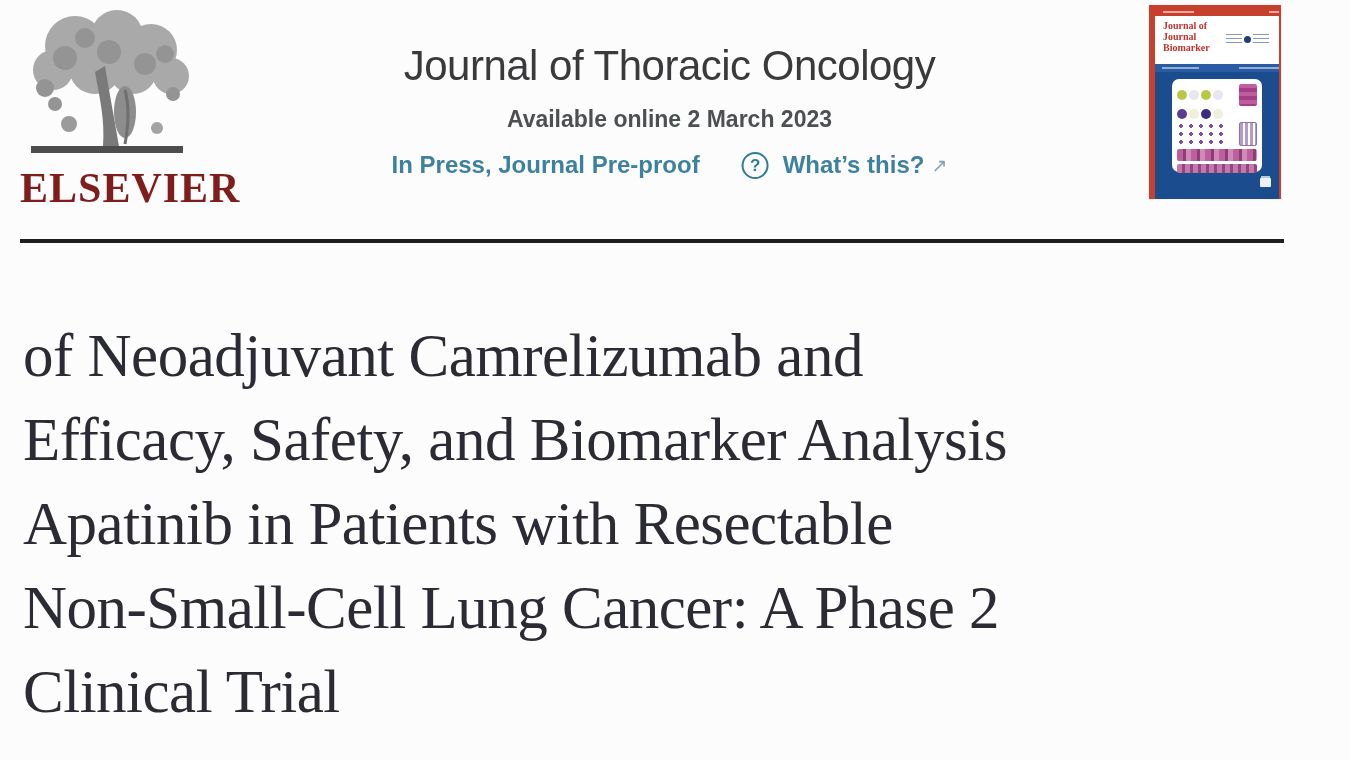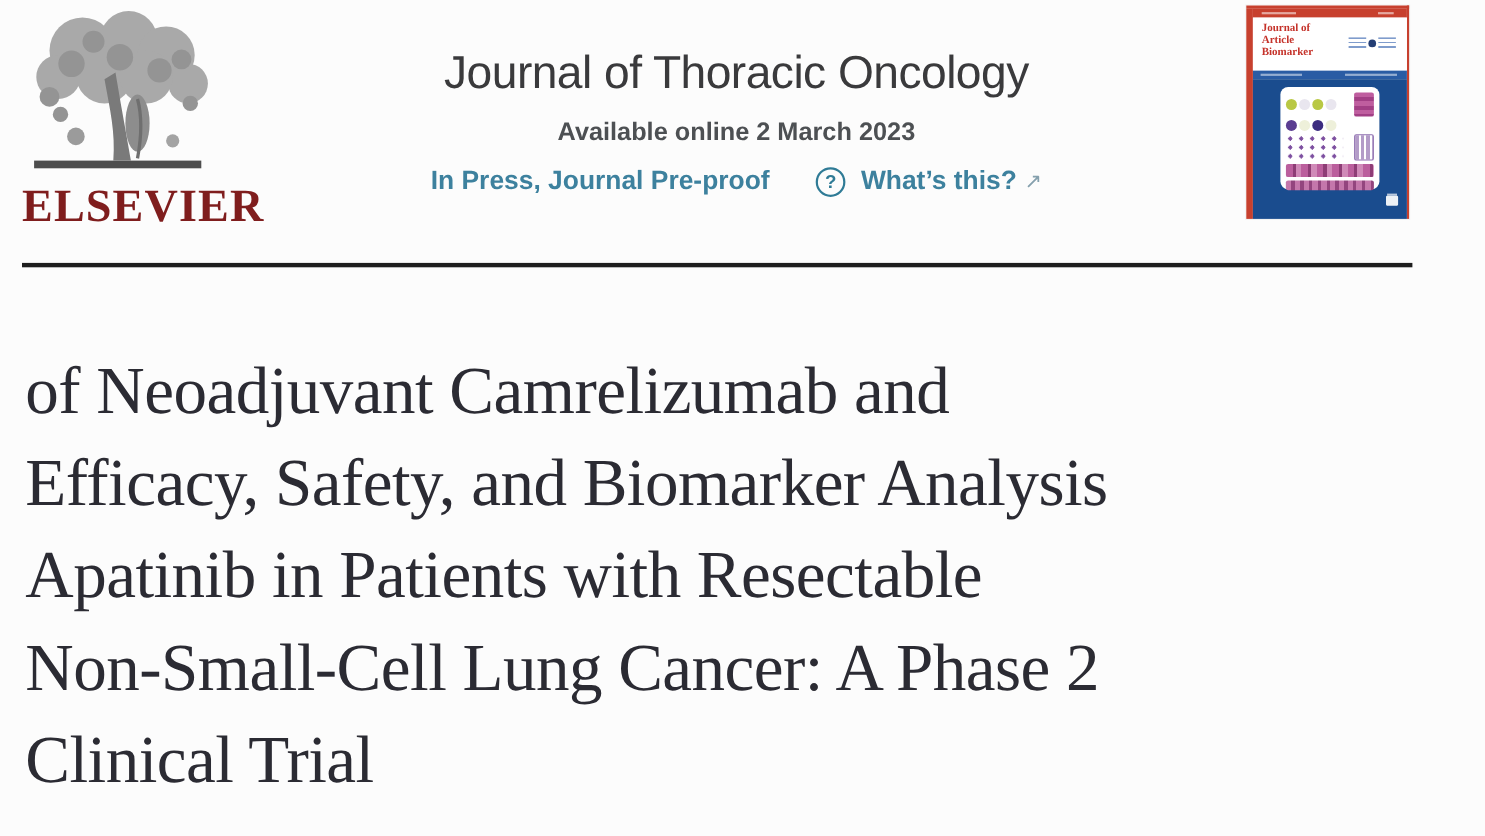--- a/index.html
+++ b/index.html
@@ -44,21 +44,21 @@
   .q-circle {
     width: 27px; height: 27px; border: 2.5px solid #2f7b96; border-radius: 50%;
     display: inline-flex; align-items: center; justify-content: center;
     color: #2f7b96; font-size: 17px; font-weight: 700; line-height: 1;
   }
   .whats-this-label { color: #3d819e; font-weight: 600; margin-left: 14px; }
   .ext-arrow { color: #85a0ad; font-size: 19px; margin-left: 7px; }
 
   
   .cover {
-    position: absolute; right: 69px; top: 5px; width: 148px; height: 194px;
+    position: absolute; right: 69px; top: 5px; width: 132px; height: 194px;
     background: #ffffff;
     border-top: 3px solid #C7402E; border-right: 2px solid #C7402E;
     display: flex; flex-direction: column; cursor: pointer;
     box-shadow: 0 0 0 1px rgba(0,0,0,0.04);
   }
   .cover-spine { position: absolute; left: 0; top: 0; bottom: 0; width: 6px; background: #C7402E; }
   .cover-topband {
     height: 8px; margin-left: 6px; background: #C7402E;
     background-image: linear-gradient(90deg, rgba(255,255,255,.55) 0 26%, transparent 26% 88%, rgba(255,255,255,.55) 88% 100%);
     background-size: 120px 2px; background-repeat: no-repeat; background-position: 8px 3px;
@@ -167,21 +167,21 @@
       </a>
     </div>
   </div>
 
   <div class="cover">
     <div class="cover-spine"></div>
     <div class="cover-topband"></div>
     <div class="cover-head">
       <div class="cover-title">
         <span class="title-line">Journal of</span>
-        <span class="title-line">Article</span>
+        <span class="title-line">Journal</span>
         <span class="title-line">Biomarker</span>
       </div>
       <div class="cover-emblem">
         <div class="emblem-lines"></div>
           <div class="emblem-dot"></div>
           <div class="emblem-lines"></div>
       </div>
     </div>
     <div class="cover-blueband"></div>
     <div class="cover-body">

